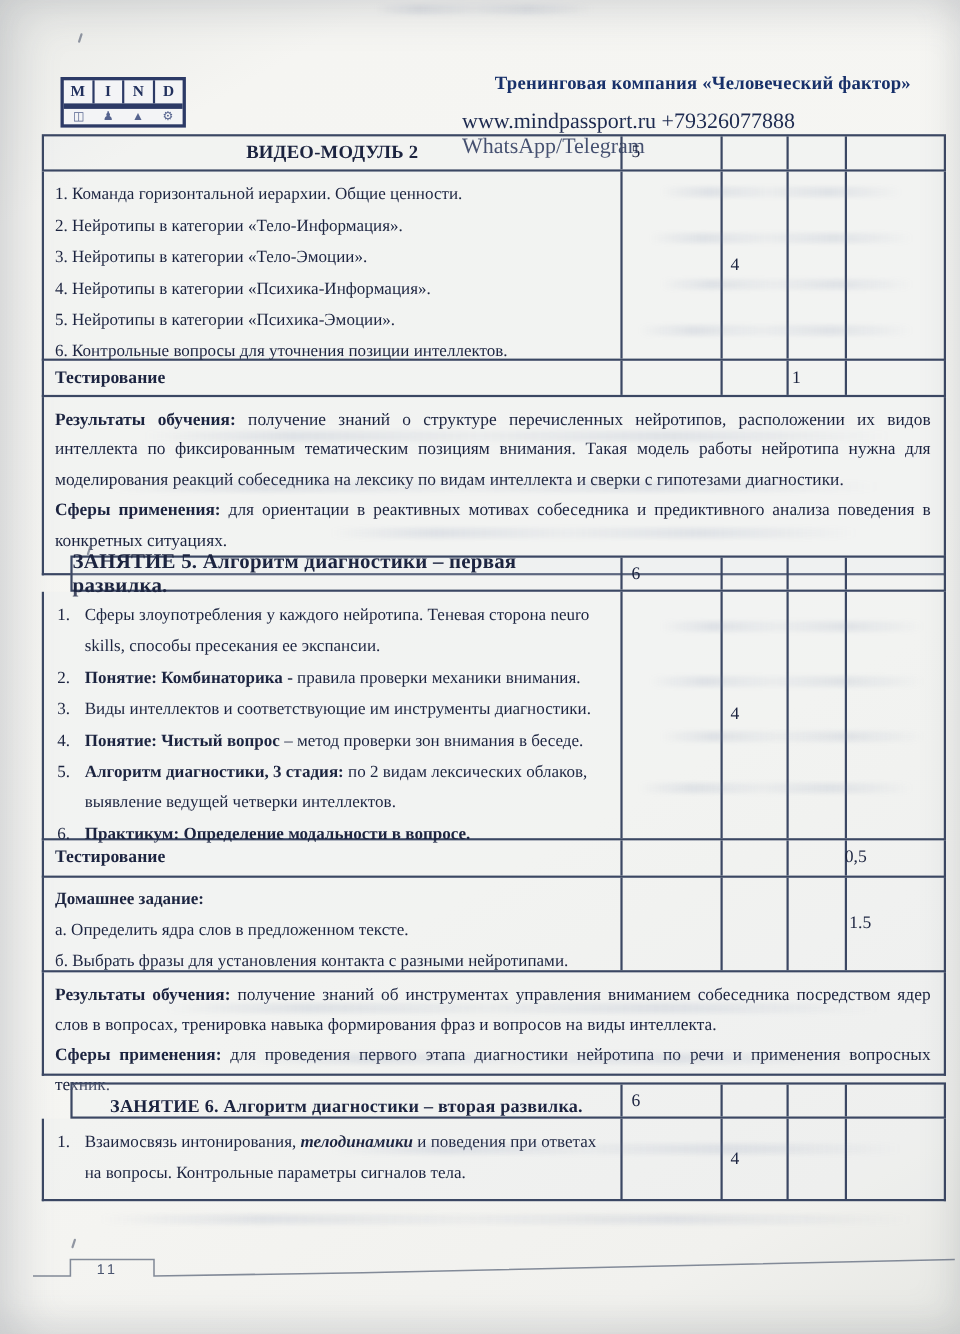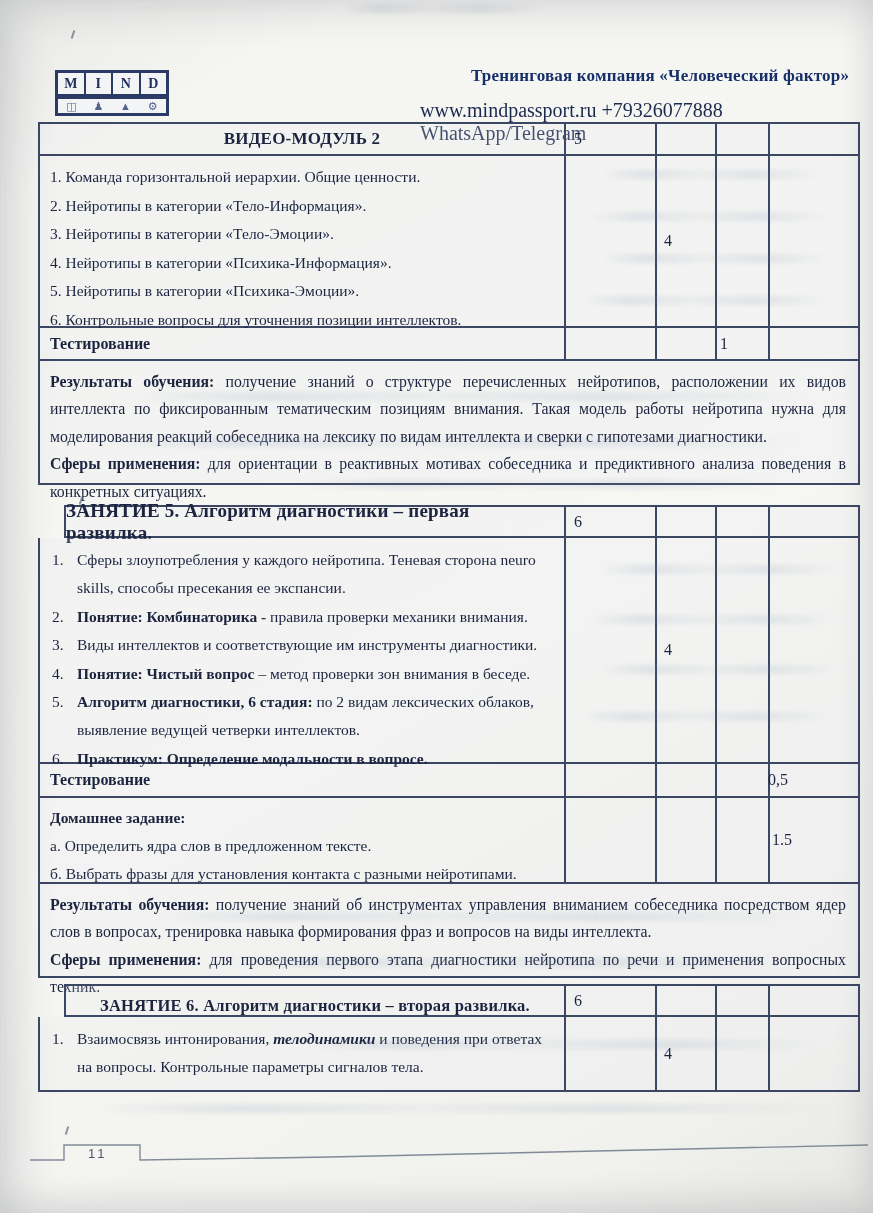--- a/index.html
+++ b/index.html
@@ -11,21 +11,21 @@
   .page::after{ 
     content:"";position:absolute;inset:0;pointer-events:none;
     box-shadow:inset 18px 10px 38px rgba(90,95,110,.18), inset -10px -14px 30px rgba(90,95,110,.12);
   }
   
   .logo{position:absolute;left:55px;top:70px;width:114px;height:46px;border:3px solid #2c3a66;background:#f3f4f6;box-sizing:border-box;}
   .logo-top{display:flex;height:21px;border-bottom:5px solid #2c3a66;}
   .logo-top span{flex:1;display:flex;align-items:center;justify-content:center;font-weight:bold;font-size:14px;color:#22315e;border-right:2px solid #2c3a66;}
   .logo-top span:last-child{border-right:none;}
   .logo-bottom{display:flex;height:15px;align-items:center;justify-content:space-around;color:#3a4a7c;font-size:11px;line-height:1;opacity:.85;}
-  .company{position:absolute;left:455px;top:66px;width:410px;text-align:center;font-weight:bold;font-size:17px;color:#17306a;letter-spacing:.2px;}
+  .company{position:absolute;left:434px;top:66px;width:410px;text-align:center;font-weight:bold;font-size:17px;color:#17306a;letter-spacing:.2px;}
   .contact{position:absolute;left:420px;top:99px;width:445px;text-align:left;font-size:20px;color:#1d2a50;}
   
   .row{position:absolute;left:38px;width:822px;border:2px solid #3b4763;border-top:none;box-sizing:border-box;background:rgba(228,233,242,.20);}
   .row.first{border-top:2px solid #3b4763;}
   .row.inset{left:64px;width:796px;border-top:2px solid #3b4763;}
   .cd{position:absolute;top:0;bottom:0;width:2px;background:#3b4763;}
   .hrs{position:absolute;top:50%;transform:translateY(-50%);font-size:16px;color:#1c2440;}
   .ctitle{position:absolute;left:0;top:0;bottom:0;display:flex;align-items:center;justify-content:center;font-weight:bold;font-size:17px;letter-spacing:.2px;}
   .items{padding:7px 30px 0 10px;font-size:15.5px;line-height:28.6px;}
   .li{position:relative;padding-left:37px;line-height:28.4px;font-size:15.5px;width:480px;}
@@ -90,21 +90,21 @@
 
   <div class="row" style="top:328px;height:33px;">
     <span class="testlabel">Тестирование</span>
     <div class="cd" style="left:524px;"></div>
     <div class="cd" style="left:615px;"></div>
     <div class="cd" style="left:675px;"></div>
     <div class="cd" style="left:728px;"></div>
     <span class="hrs" style="left:680px;">1</span>
   </div>
 
-  <div class="row" style="top:361px;height:124px;">
+  <div class="row" style="top:361px;height:162px;">
     <div class="para">
       <div><b class="blabel">Результаты обучения:</b><span> получение знаний о структуре перечисленных нейротипов, расположении их видов интеллекта по фиксированным тематическим позициям внимания. Такая модель работы нейротипа нужна для моделирования реакций собеседника на лексику по видам интеллекта и сверки с гипотезами диагностики.</span></div>
       <div><b class="blabel">Сферы применения:</b><span> для ориентации в реактивных мотивах собеседника и предиктивного анализа поведения в конкретных ситуациях.</span></div>
     </div>
   </div>
 
   <div class="row inset" style="top:505px;height:33px;">
     <div class="ctitle" style="width:458px;font-size:19px;border-radius:14px;">ЗАНЯТИЕ 5. Алгоритм диагностики – первая развилка.</div>
     <div class="cd" style="left:498px;"></div>
     <div class="cd" style="left:589px;"></div>
@@ -112,21 +112,21 @@
     <div class="cd" style="left:702px;"></div>
     <span class="hrs" style="left:508px;">6</span>
   </div>
 
   <div class="row" style="top:538px;height:226px;">
     <div class="lilist">
       <div class="li"><span class="num">1.</span><b></b><span>Сферы злоупотребления у каждого нейротипа. Теневая сторона neuro skills, способы пресекания ее экспансии.</span></div>
       <div class="li"><span class="num">2.</span><b>Понятие: Комбинаторика -</b><span> правила проверки механики внимания.</span></div>
       <div class="li"><span class="num">3.</span><b></b><span>Виды интеллектов и соответствующие им инструменты диагностики.</span></div>
       <div class="li"><span class="num">4.</span><b>Понятие: Чистый вопрос</b><span> – метод проверки зон внимания в беседе.</span></div>
-      <div class="li"><span class="num">5.</span><b>Алгоритм диагностики, 6 стадия:</b><span> по 2 видам лексических облаков, выявление ведущей четверки интеллектов.</span></div>
+      <div class="li"><span class="num">5.</span><b>Алгоритм диагностики, 3 стадия:</b><span> по 2 видам лексических облаков, выявление ведущей четверки интеллектов.</span></div>
       <div class="li"><span class="num">6.</span><b>Практикум: Определение модальности в вопросе.</b><span></span></div>
     </div>
     <div class="cd" style="left:524px;"></div>
     <div class="cd" style="left:615px;"></div>
     <div class="cd" style="left:675px;"></div>
     <div class="cd" style="left:728px;"></div>
     <span class="hrs" style="left:624px;">4</span>
   </div>
 
   <div class="row" style="top:764px;height:34px;">

